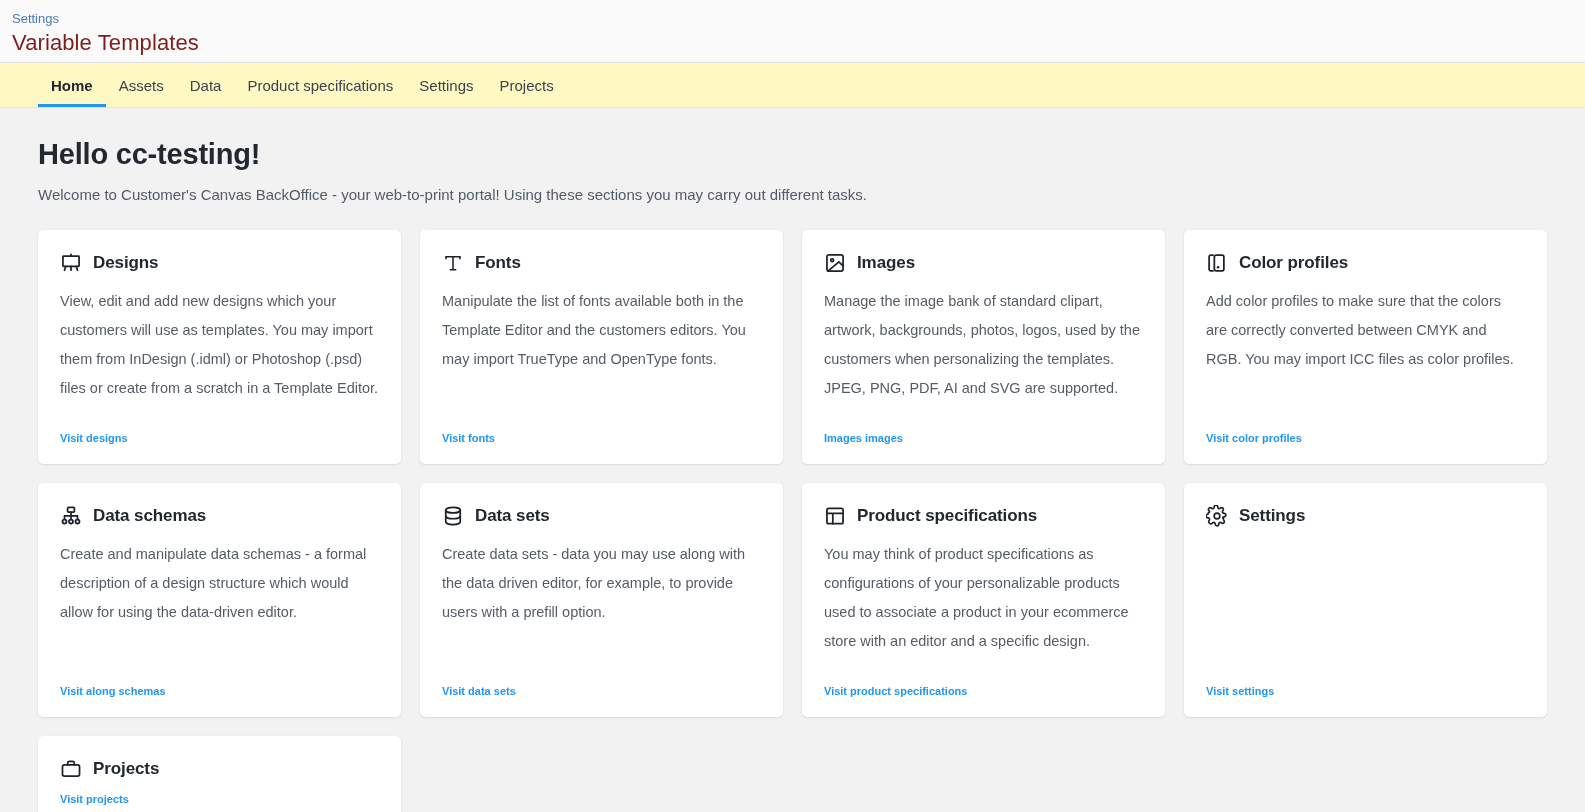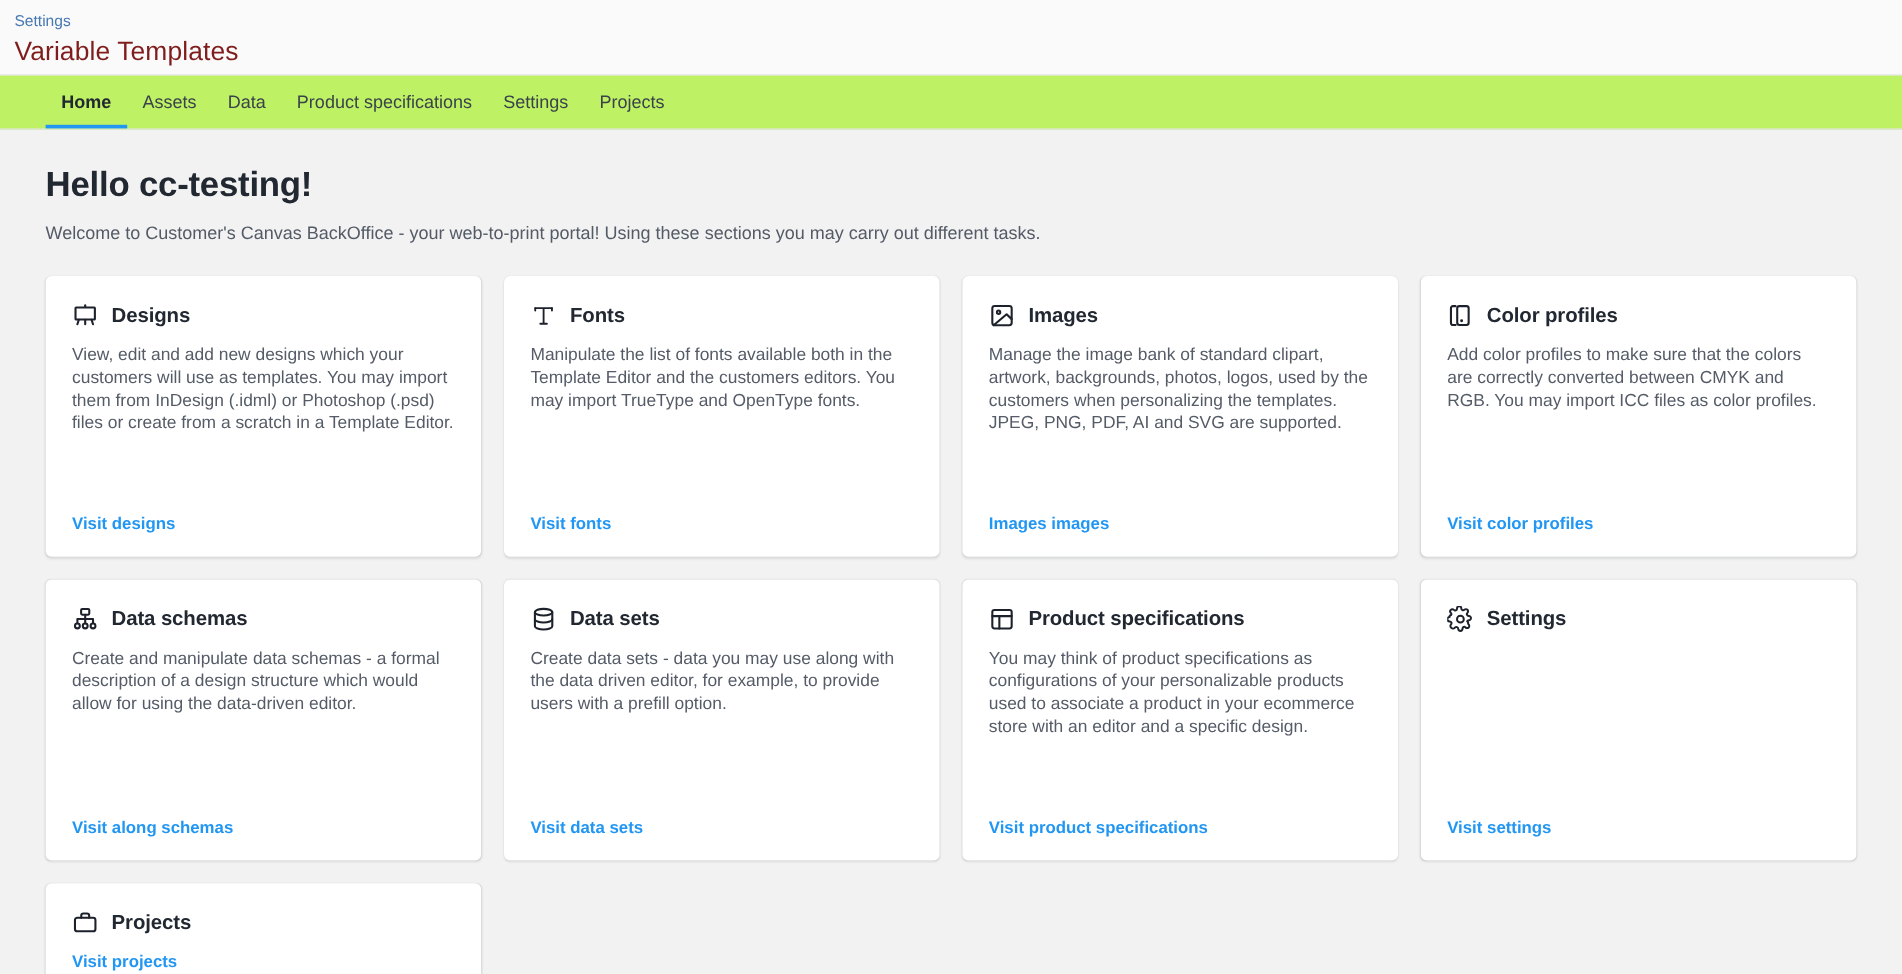--- a/index.html
+++ b/index.html
@@ -36,21 +36,21 @@
   .page-title {
     font-size: 22px;
     font-weight: 400;
     color: #7f1d1d;
     line-height: 32px;
     letter-spacing: 0.1px;
   }
 
   
   .tabbar {
-    background: #bef264;
+    background: #fef9c3;
     border-bottom: 1px solid #e2e3e5;
     height: 45px;
     padding-left: 38px;
     display: flex;
     align-items: stretch;
   }
 
   .tab {
     position: relative;
     display: flex;
@@ -137,28 +137,28 @@
   .card-title {
     font-size: 17px;
     font-weight: 700;
     color: #222831;
     letter-spacing: -0.1px;
     line-height: 22px;
   }
 
   .card-desc {
     font-size: 14.5px;
-    line-height: 19px;
+    line-height: 29px;
     color: #555c67;
   }
 
   .card-link {
     margin-top: auto;
     padding-top: 16px;
-    font-size: 14px;
+    font-size: 11px;
     font-weight: 700;
     color: #2196f3;
     text-decoration: none;
     cursor: pointer;
     align-self: flex-start;
   }
 
   .card-link.no-desc {
     margin-top: 0;
     padding-top: 0;

